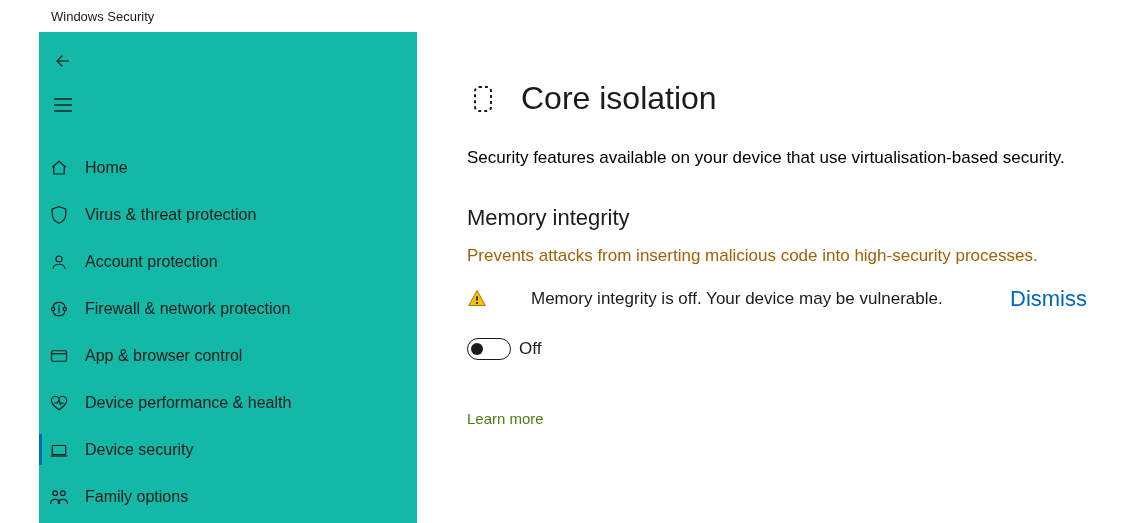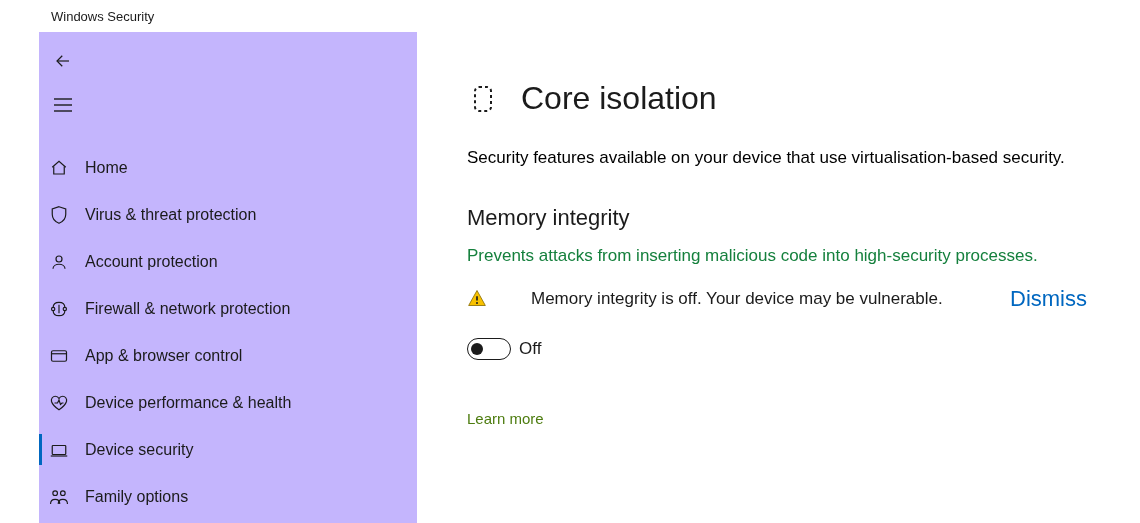--- a/index.html
+++ b/index.html
@@ -29,21 +29,21 @@
     background: #ffffff;
   }
   .body {
     flex: 1;
     display: flex;
     min-height: 0;
   }
   
   .sidebar {
     width: 378px;
-    background: #c4b5fd;
+    background: #14b8a6;
     display: flex;
     flex-direction: column;
     padding-top: 8px;
   }
   .sidebar .top-controls {
     display: flex;
     flex-direction: column;
     gap: 2px;
   }
   .icon-btn {
@@ -114,21 +114,21 @@
     max-width: 600px;
     line-height: 1.5;
   }
   .section-title {
     font-size: 22px;
     font-weight: 500;
     margin: 0 0 12px 0;
   }
   .section-desc {
     font-size: 17px;
-    color: #15803d;
+    color: #a16207;
     margin: 0 0 18px 0;
     max-width: 600px;
     line-height: 1.5;
   }
   .alert-row {
     display: flex;
     align-items: flex-start;
     gap: 16px;
     margin-bottom: 26px;
     max-width: 620px;

